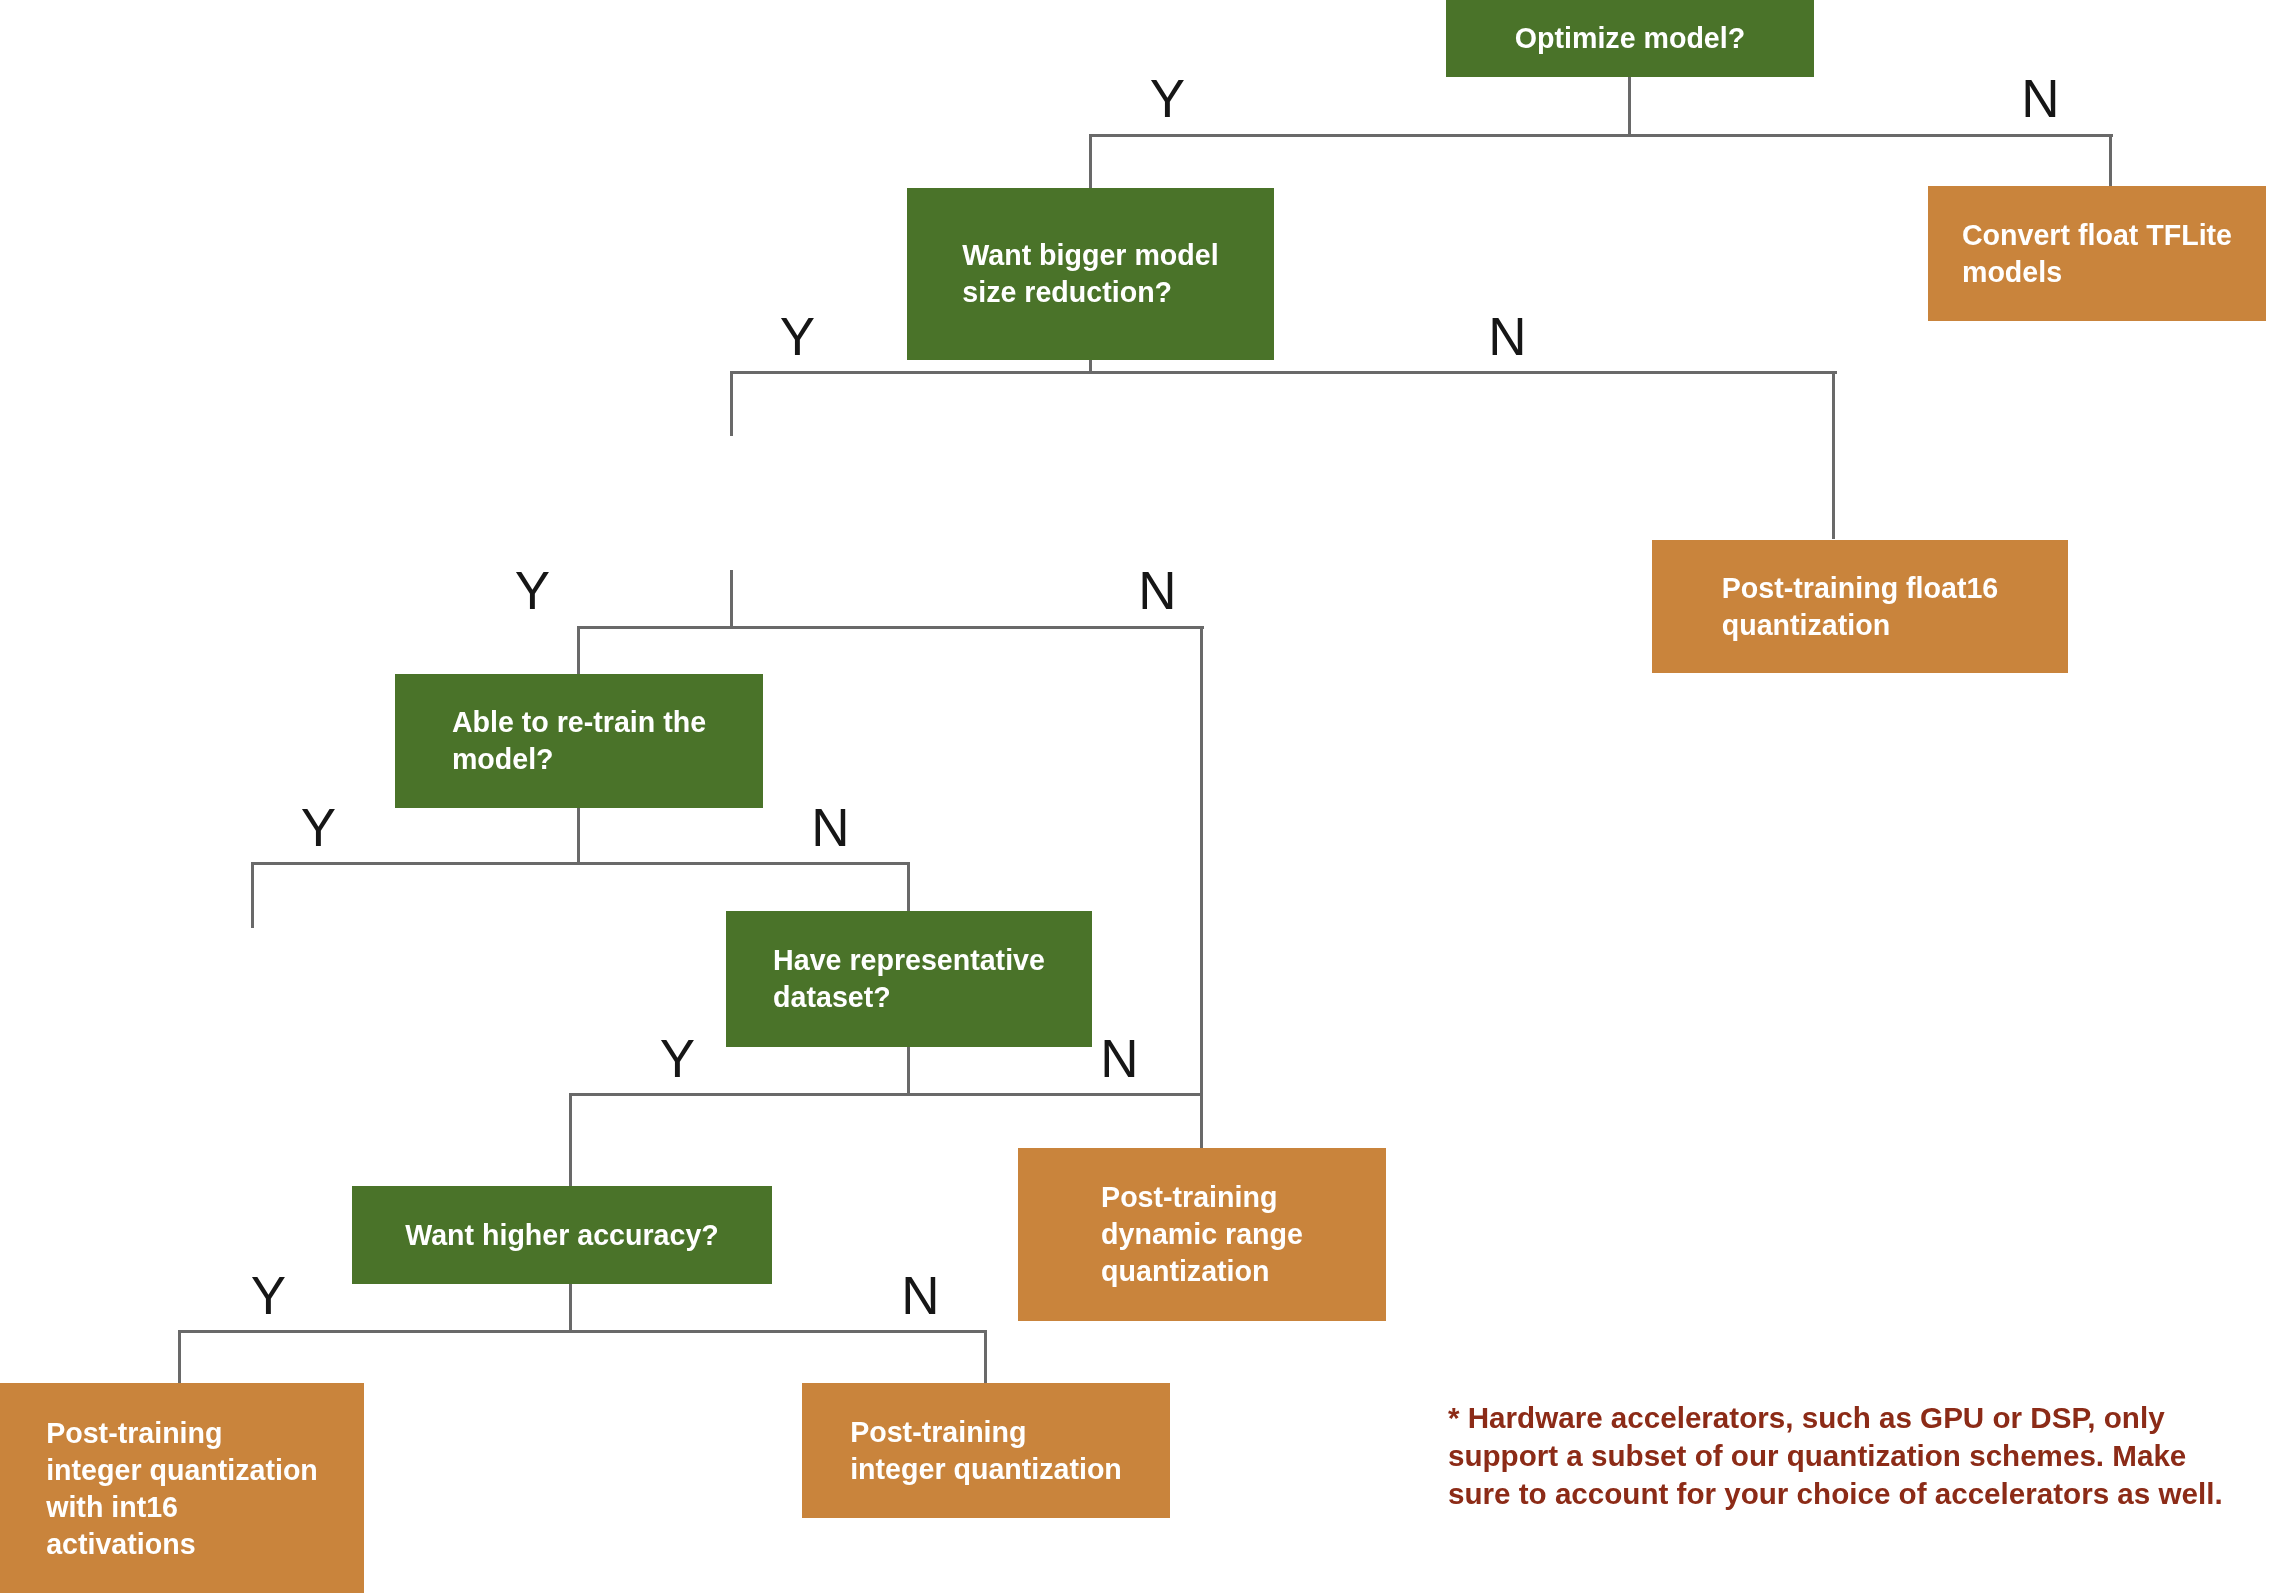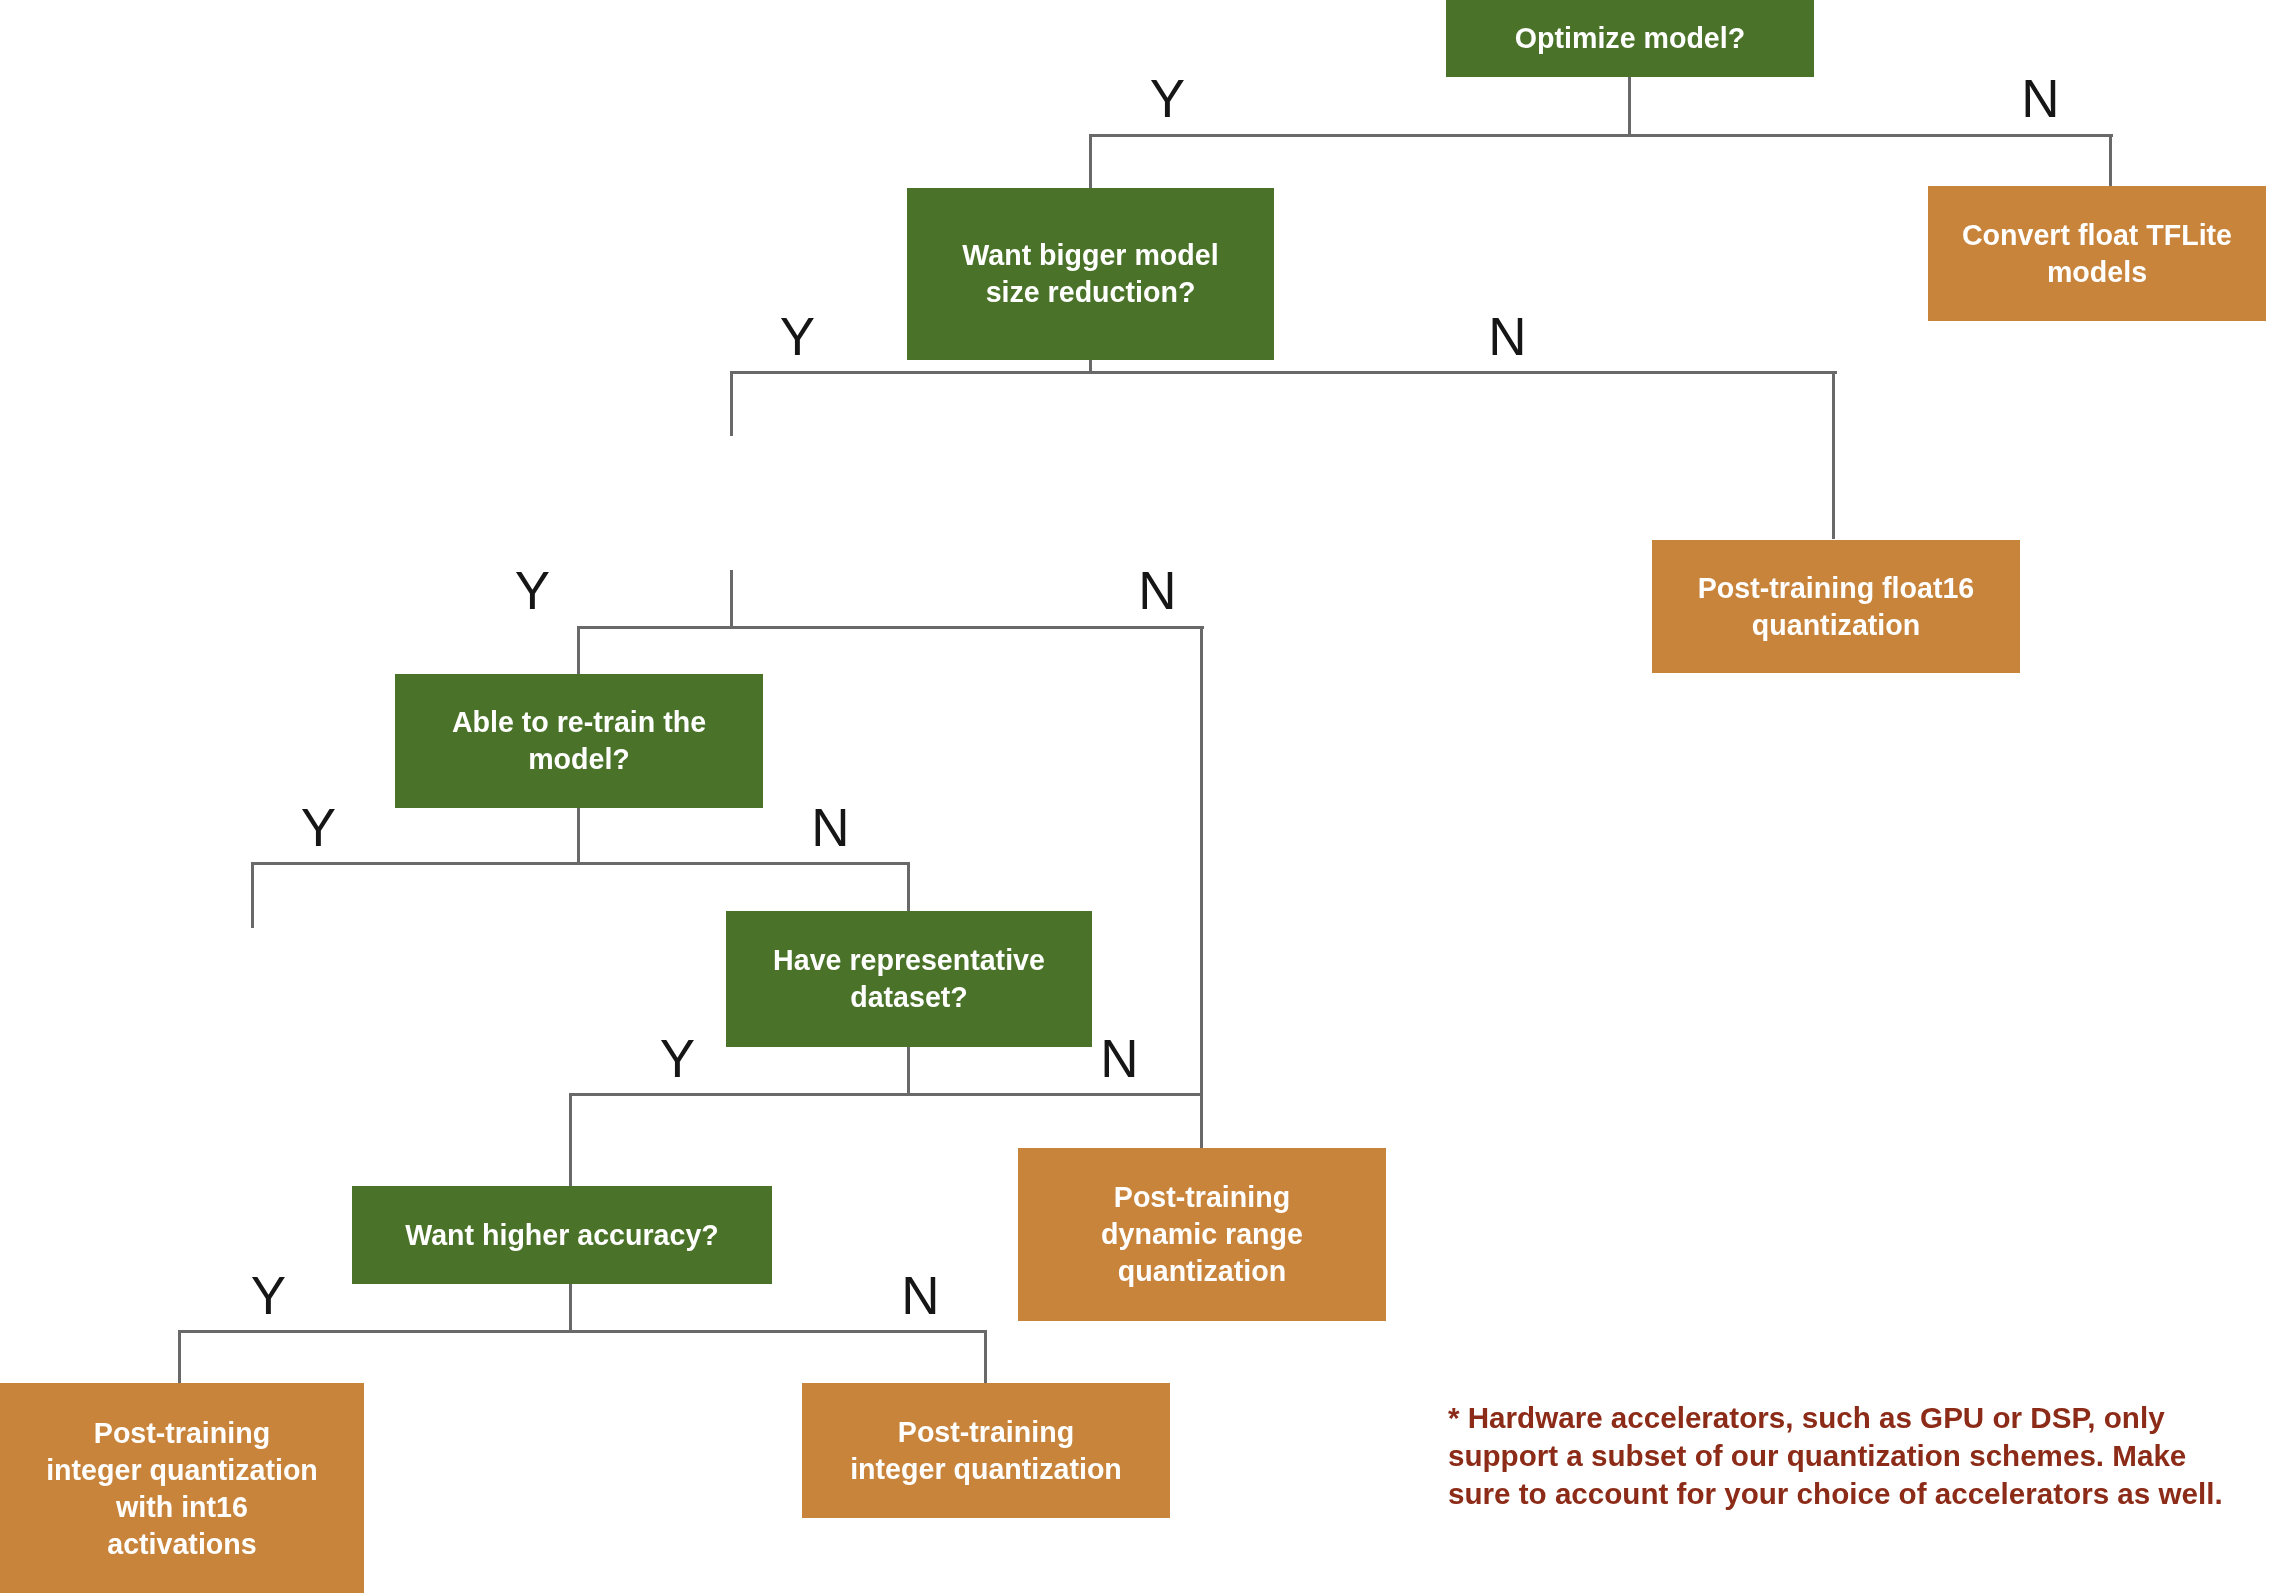--- a/index.html
+++ b/index.html
@@ -2,21 +2,21 @@
 <html style="--green: #4a7329; --orange: #c9843c; --gray: #696969; --red: #8c2b17;"><head>
 <meta charset="utf-8">
 <style>
   html,body{margin:0;padding:0;background:#fff;}
   #canvas{
     position:relative;width:2295px;height:1594px;background:#ffffff;
     font-family:"Liberation Sans",sans-serif;overflow:hidden;
   }
   .node{
     position:absolute;display:flex;align-items:center;justify-content:center;
-    text-align:center;color:#ffffff;font-weight:bold;font-size:28.6px;
+    color:#ffffff;font-weight:bold;font-size:28.6px;
     line-height:37px;white-space:pre-line;box-sizing:border-box;
   }
   .green{background:var(--green,#4a7329);}
   .orange{background:var(--orange,#c9843c);}
   .line{position:absolute;background:var(--gray,#696969);}
   .yn{
     position:absolute;width:49px;text-align:center;color:#161616;
     font-size:53px;line-height:55px;font-weight:400;
   }
   .note{
@@ -74,21 +74,21 @@
 
   <div class="node green" style="left:1446px;top:0px;width:368px;height:77px;"><span>Optimize model?</span></div>
 
   <div class="node green" style="left:907px;top:188px;width:367px;height:172px;"><span>Want bigger model
 size reduction?</span></div>
 
   <div class="node orange" style="left:1928px;top:186px;width:338px;height:135px;"><span>Convert float TFLite
 models</span></div>
 
 
-  <div class="node orange" style="left:1652px;top:540px;width:368px;height:133px;"><span>Post-training float16
+  <div class="node orange" style="left:1652px;top:540px;width:416px;height:133px;"><span>Post-training float16
 quantization</span></div>
 
   <div class="node green" style="left:395px;top:674px;width:368px;height:134px;"><span>Able to re-train the
 model?</span></div>
 
 
   <div class="node green" style="left:726px;top:911px;width:366px;height:136px;"><span>Have representative
 dataset?</span></div>
 
   <div class="node green" style="left:352px;top:1186px;width:420px;height:98px;"><span>Want higher accuracy?</span></div>

